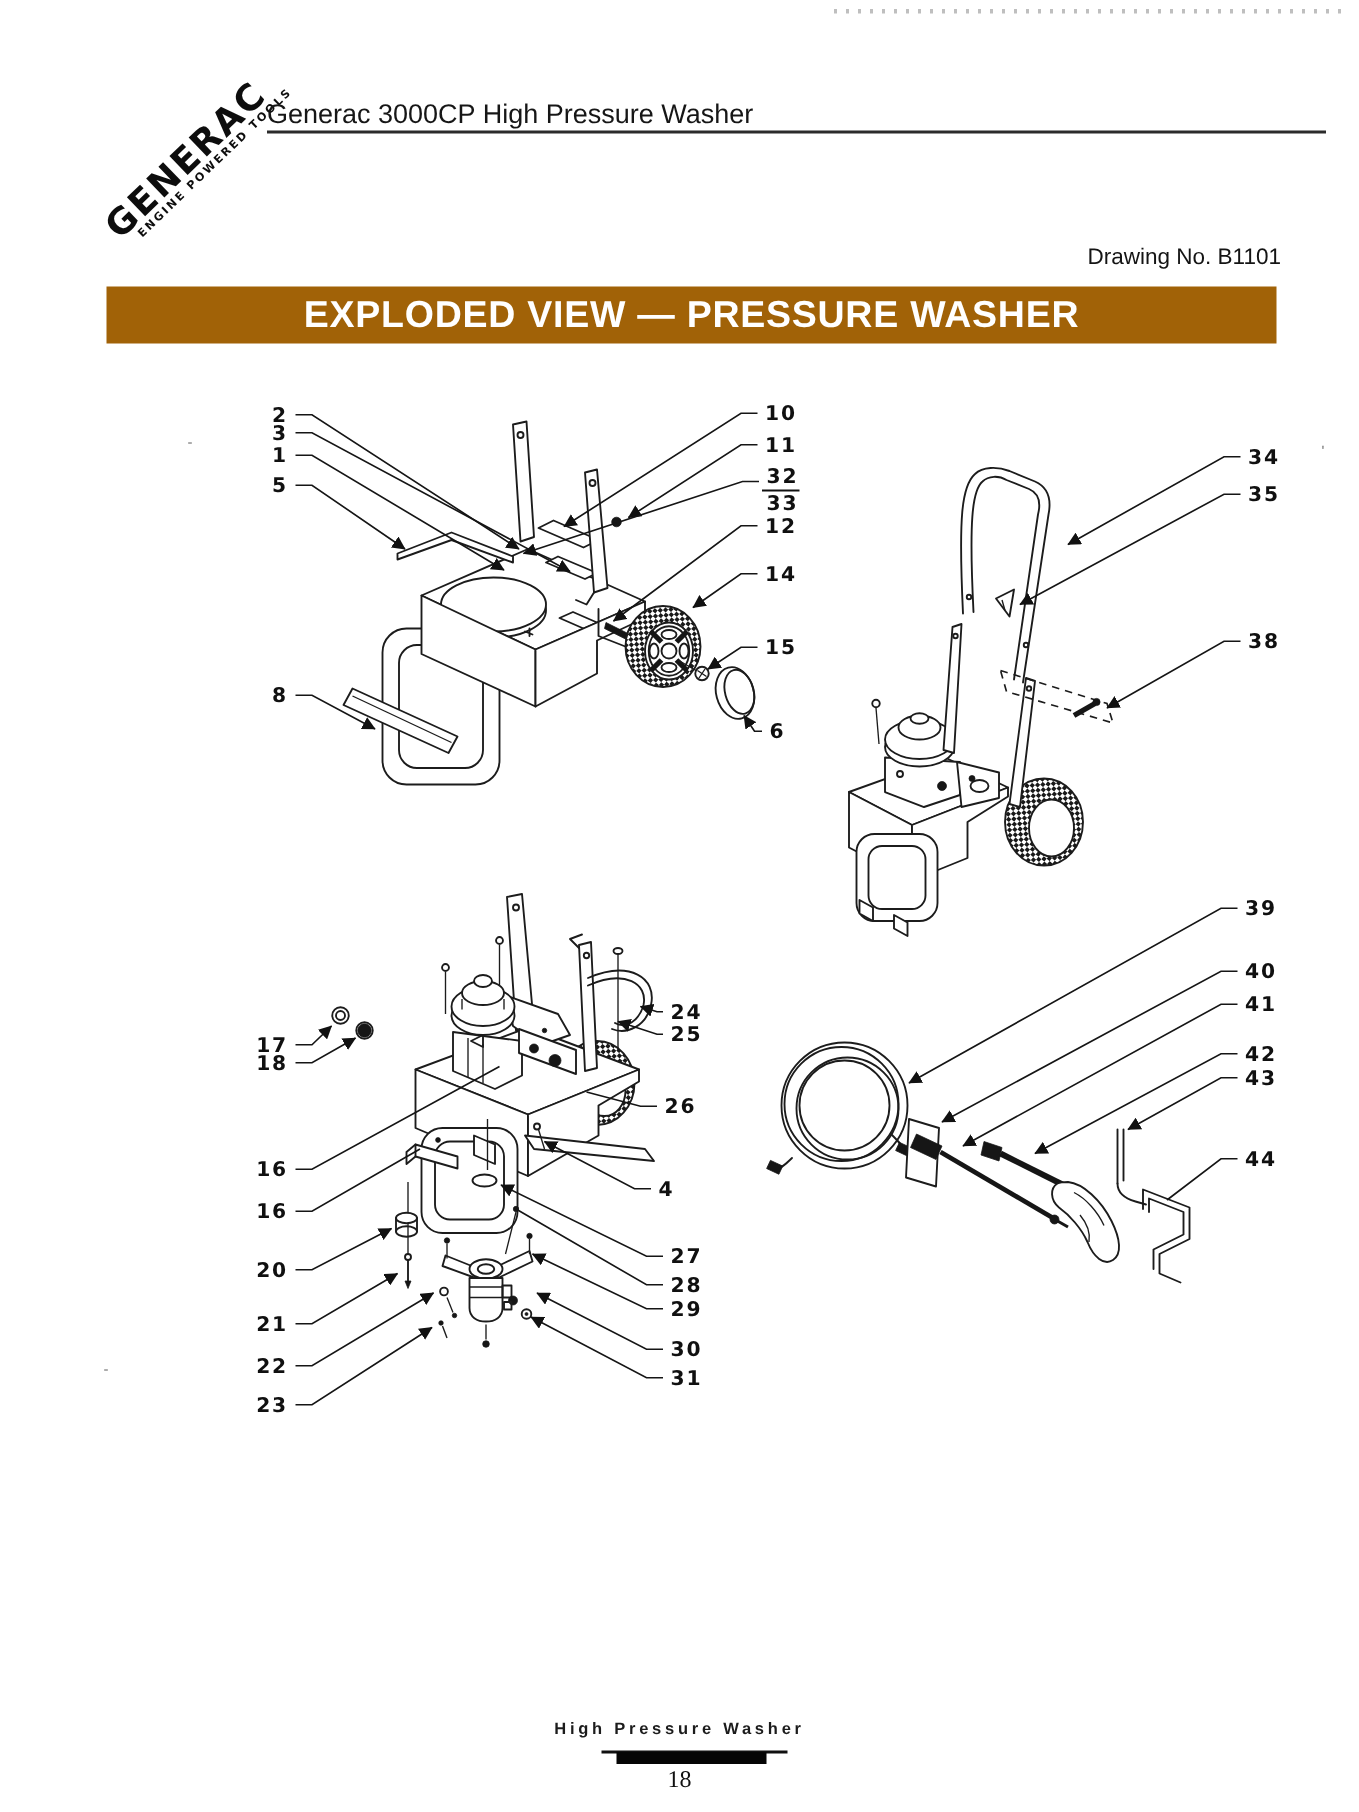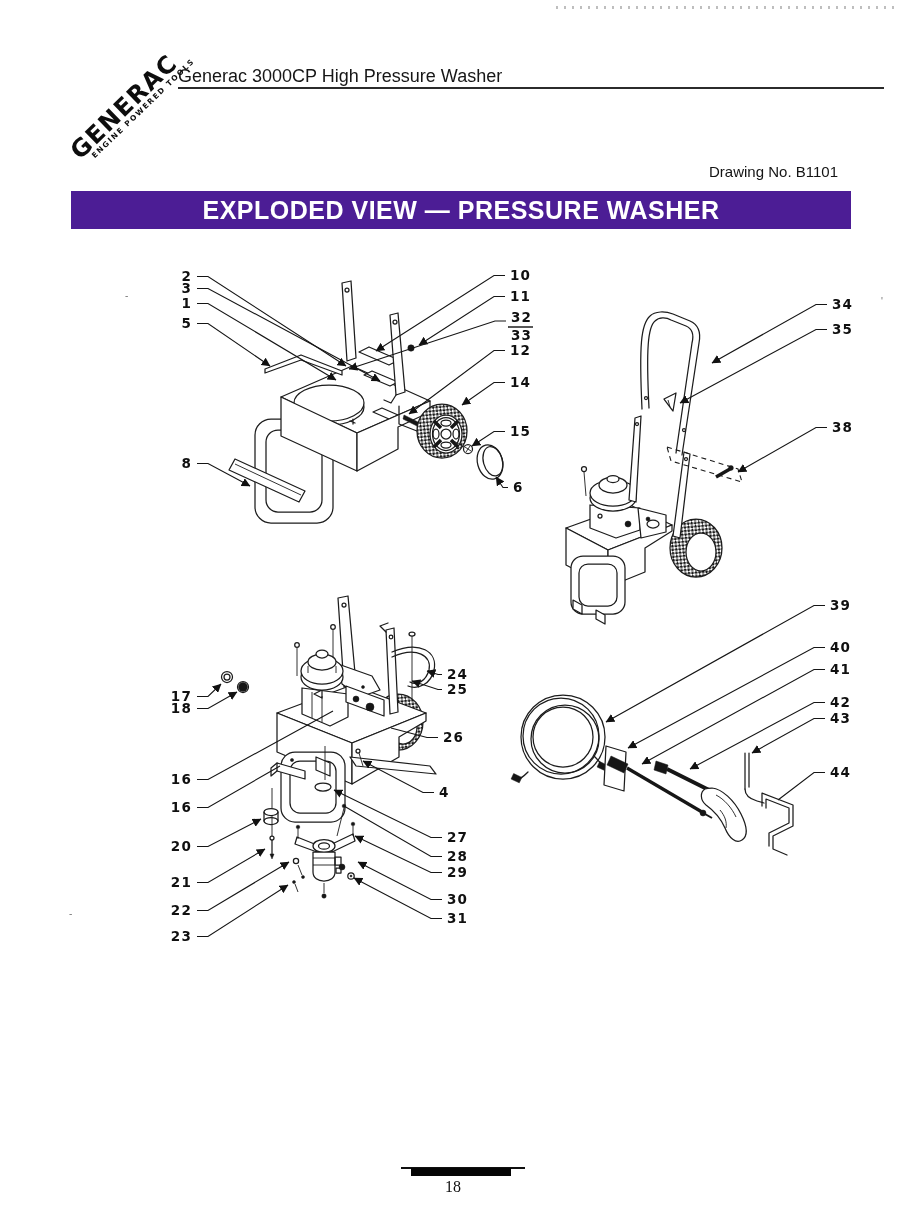--- a/index.html
+++ b/index.html
@@ -4,22 +4,22 @@
 <style>
   html,body{margin:0;padding:0;background:#e8e8e8;}
   .page{position:relative;width:906px;height:1208px;background:#ffffff;overflow:hidden;
         font-family:"Liberation Sans","DejaVu Sans",sans-serif;color:#111;}
   
   .logo{position:absolute;left:66px;top:146px;transform:rotate(-44deg);transform-origin:0 0;white-space:nowrap;}
   .logo-main{font-family:"DejaVu Sans",sans-serif;font-size:24px;font-weight:900;letter-spacing:1.5px;color:#0d0d0d;line-height:1;}
   .logo-sub{font-family:"DejaVu Sans",sans-serif;font-size:7.5px;font-weight:700;letter-spacing:1.6px;color:#0d0d0d;margin:-1px 0 0 12px;line-height:1;}
   .doc-title{position:absolute;left:178px;top:66px;font-size:18px;color:#161616;}
   .header-rule{position:absolute;left:178px;top:87px;width:706px;height:2px;background:#2b2b2b;}
-  .drawing-no{position:absolute;right:68px;top:163px;font-size:15px;color:#141414;}
-  .banner{position:absolute;left:71px;top:191px;width:780px;height:38px;background:#4c1d95;
+  .drawing-no{position:absolute;right:52px;top:163px;font-size:15px;color:#141414;}
+  .banner{position:absolute;left:71px;top:191px;width:780px;height:38px;background:#a16207;
           display:flex;align-items:center;justify-content:center;}
   .banner span{color:#ffffff;font-size:25px;font-weight:700;letter-spacing:.5px;
                font-family:"Liberation Sans","DejaVu Sans",sans-serif;}
   
   .footer-label{position:absolute;left:0;top:1147px;width:906px;text-align:center;
                 font-size:11px;font-weight:600;letter-spacing:2.5px;color:#1c1c1c;}
   .footer-bar-thin{position:absolute;left:401px;top:1167px;width:124px;height:2px;background:#101010;}
   .footer-bar-thick{position:absolute;left:411px;top:1168px;width:100px;height:8px;background:#050505;}
   .footer-page{position:absolute;left:0;top:1178px;width:906px;text-align:center;
                font-family:"Liberation Serif","DejaVu Serif",serif;font-size:16px;color:#111;}
@@ -370,16 +370,17 @@
         <text x="830" y="723" text-anchor="start" class="callout-num">43</text>
         <polyline points="825,772.5 814,772.5 778,800" class="leader"></polyline>
         <text x="830" y="777" text-anchor="start" class="callout-num">44</text>
         <polyline points="506,321 495,321 349,369" class="leader" marker-end="url(#arrowhead)"></polyline>
         <text x="511" y="322" text-anchor="start" class="callout-num">32</text>
         <text x="511" y="340" text-anchor="start" class="callout-num">33</text>
         <line x1="508" x2="533" y1="327" y2="327" stroke="#101010" stroke-width="1.4"></line>
       </g>
   </svg>
 
+  <div class="footer-label">High Pressure Washer</div>
   <div class="footer-bar-thin"></div>
   <div class="footer-bar-thick"></div>
   <div class="footer-page">18</div>
 </div>
 
 </body></html>

